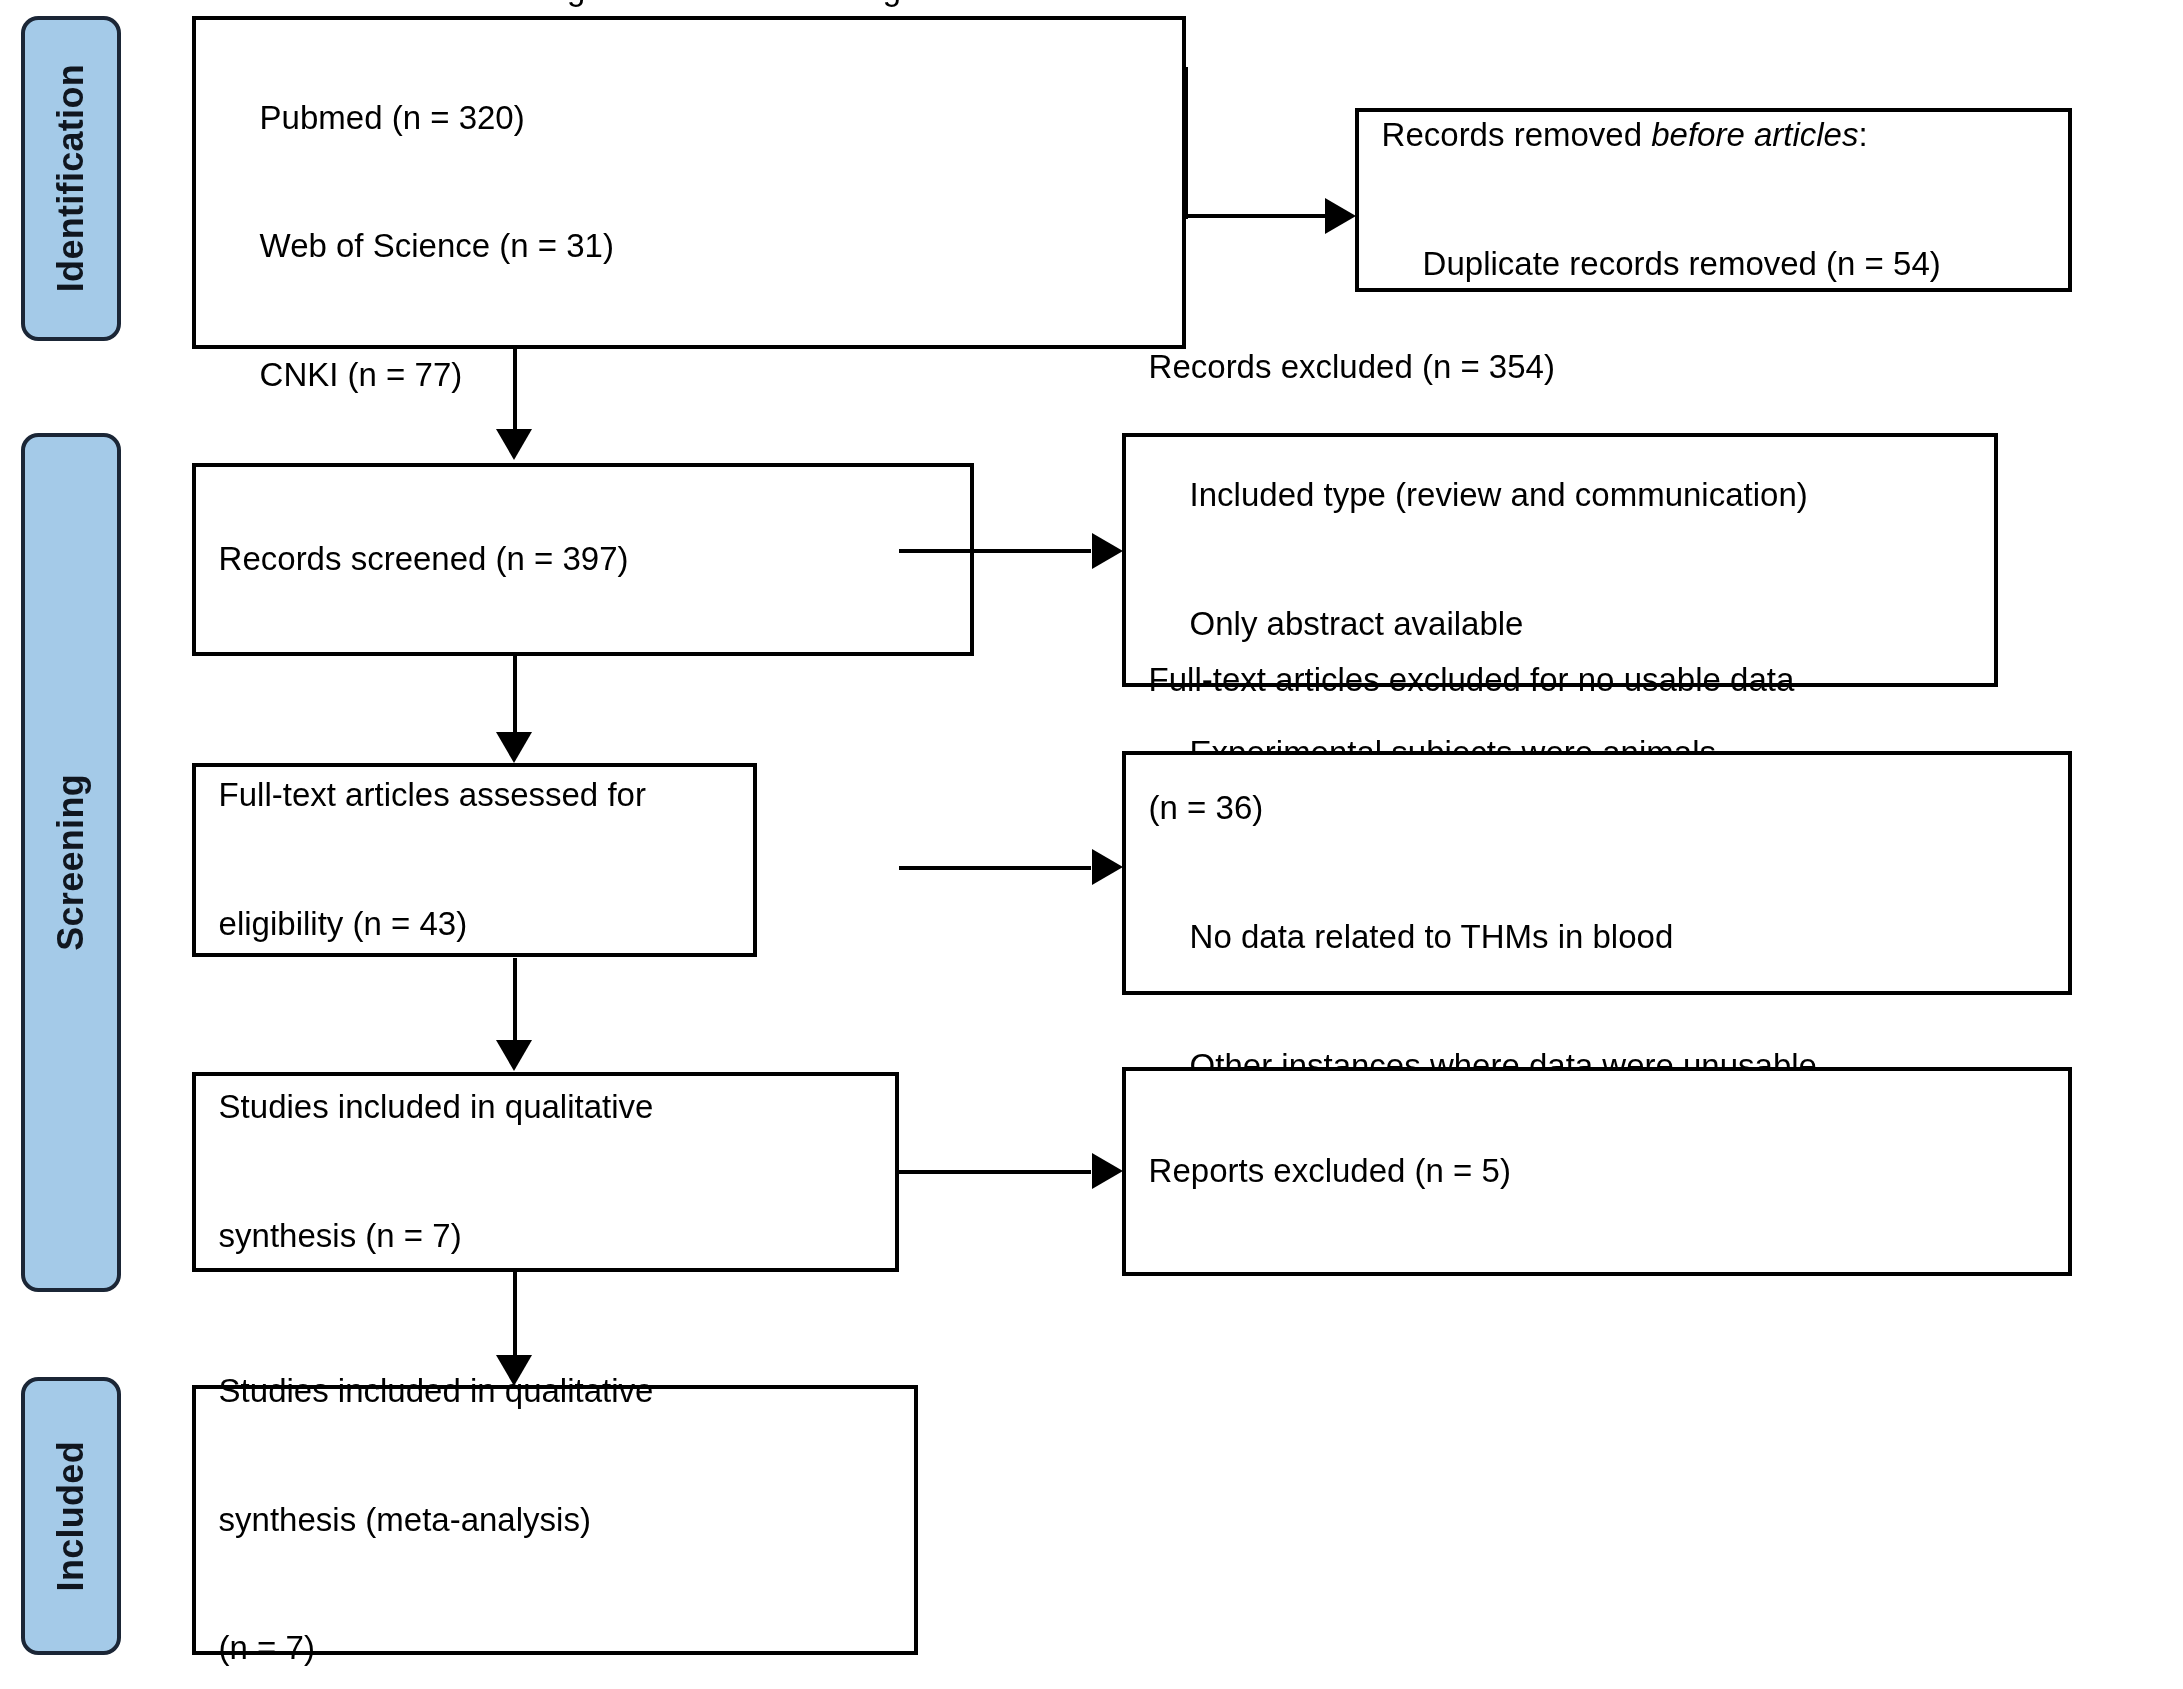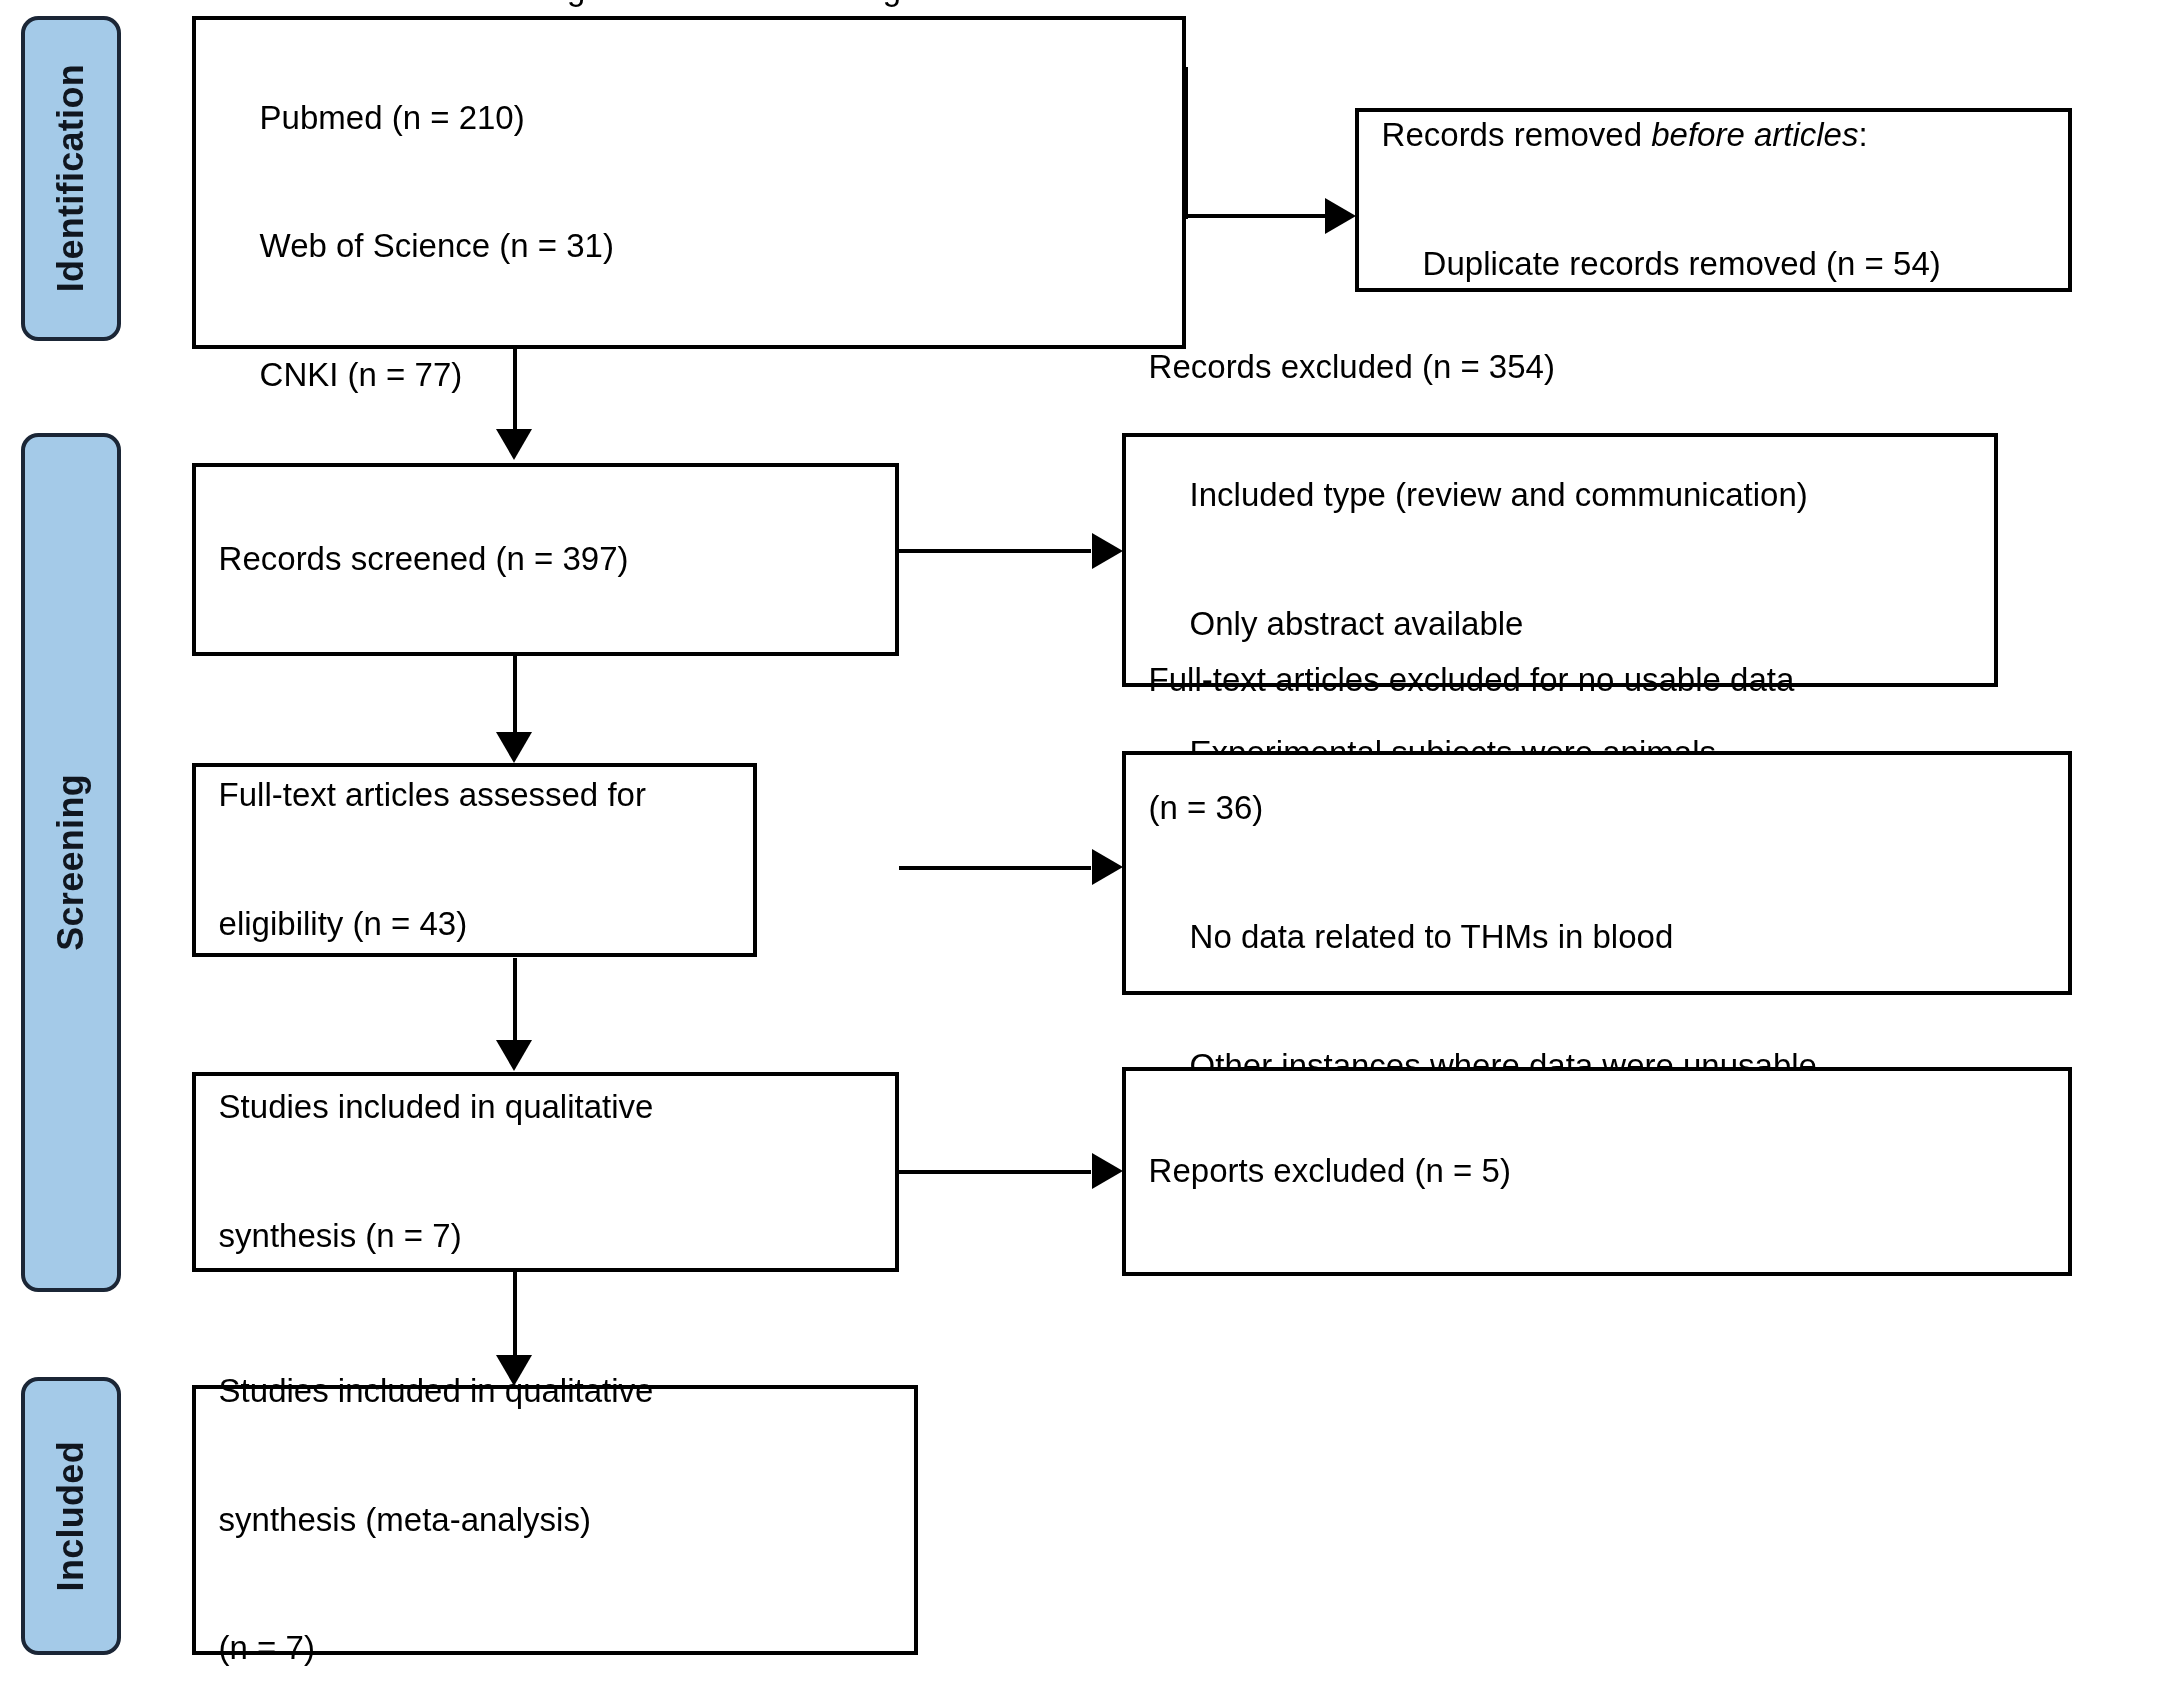--- a/index.html
+++ b/index.html
@@ -102,41 +102,41 @@
     <span class="stage-label">Screening</span>
   </div>
 
   <div class="stage-tab" style="left:21px; top:1377px; width:100px; height:278px;">
     <span class="stage-label">Included</span>
   </div>
 
   <div class="flow-box" style="left:192px; top:16px; width:994px; height:333px;">
     <div class="box-text">
       <span class="ind1">Records identified through database searching:</span>
-      <span class="ind2">Pubmed (n = 210)</span>
+      <span class="ind2">Pubmed (n = 320)</span>
       <span class="ind2">Web of Science (n = 31)</span>
       <span class="ind2">CNKI (n = 77)</span>
     </div>
   </div>
 
   <div class="flow-box" style="left:1355px; top:108px; width:717px; height:184px;">
     <div class="box-text">
       <span class="ind1"><span>Records removed </span><em>before articles</em><span>:</span></span>
       <span class="ind2">Duplicate records removed (n = 54)</span>
     </div>
   </div>
 
   <div class="conn-v" style="left:1184px; top:67px; height:152px;"></div>
   <div class="conn-h" style="left:1184px; top:214px; width:141px;"></div>
   <div class="arrow-right" style="left:1325px; top:198px;"></div>
 
   <div class="conn-v" style="left:513px; top:349px; height:83px;"></div>
   <div class="arrow-down" style="left:496px; top:429px;"></div>
 
-  <div class="flow-box" style="left:192px; top:463px; width:707px; height:193px;">
+  <div class="flow-box" style="left:192px; top:463px; width:782px; height:193px;">
     <div class="box-text">
       <span class="ind1">Records screened (n = 397)</span>
     </div>
   </div>
 
   <div class="flow-box" style="left:1122px; top:433px; width:876px; height:254px;">
     <div class="box-text">
       <span class="ind1">Records excluded (n = 354)</span>
       <span class="ind2">Included type (review and communication)</span>
       <span class="ind2">Only abstract available</span>

